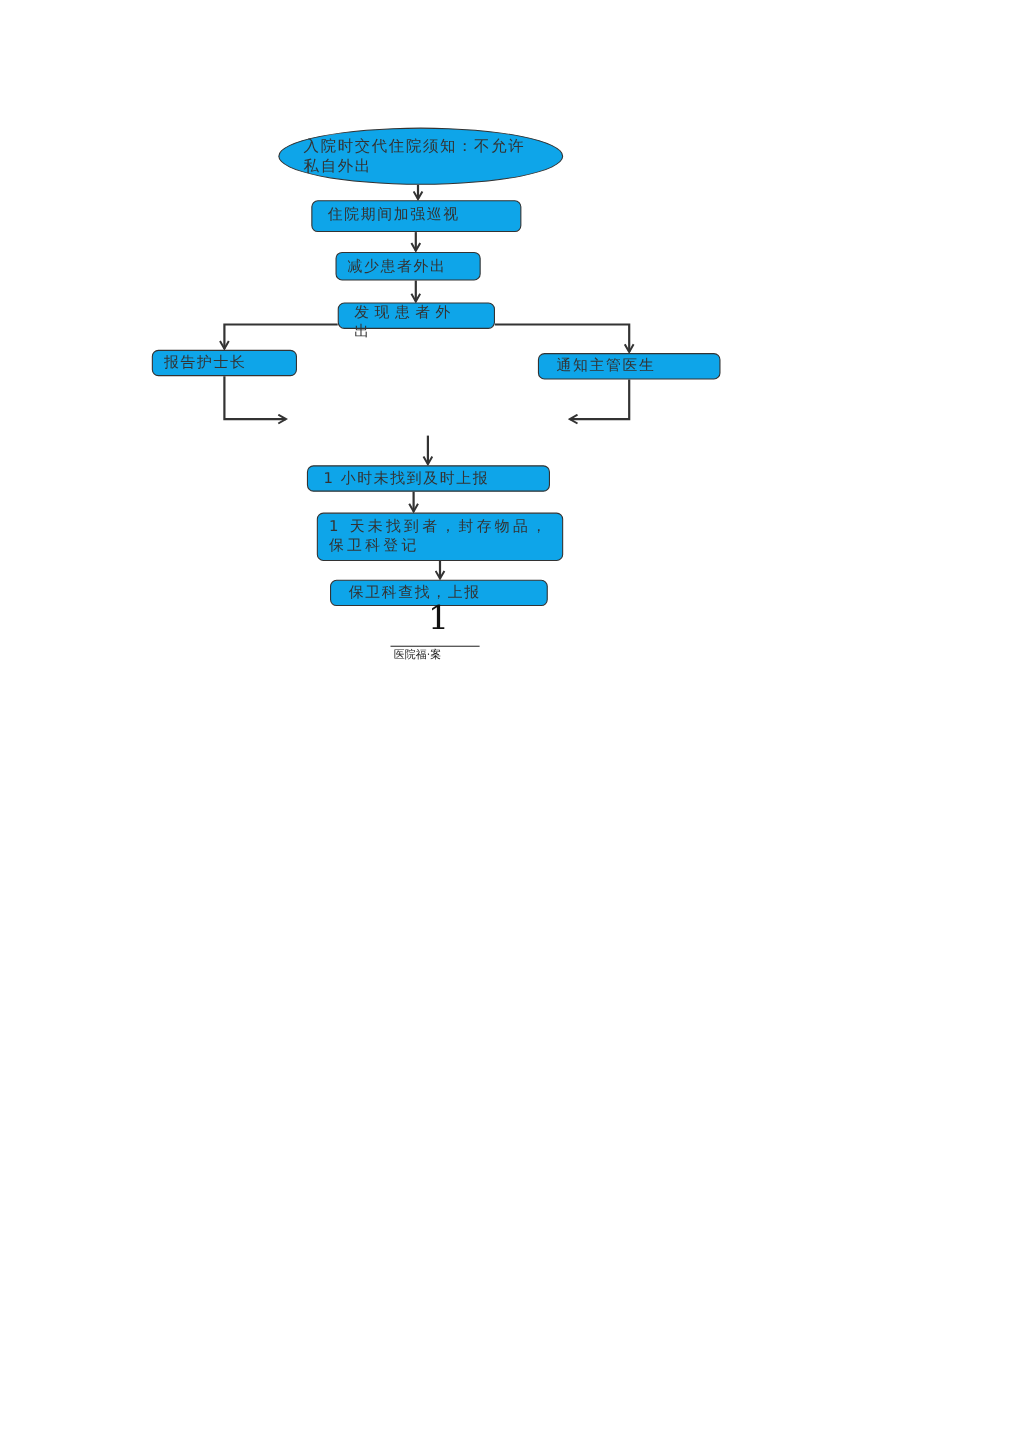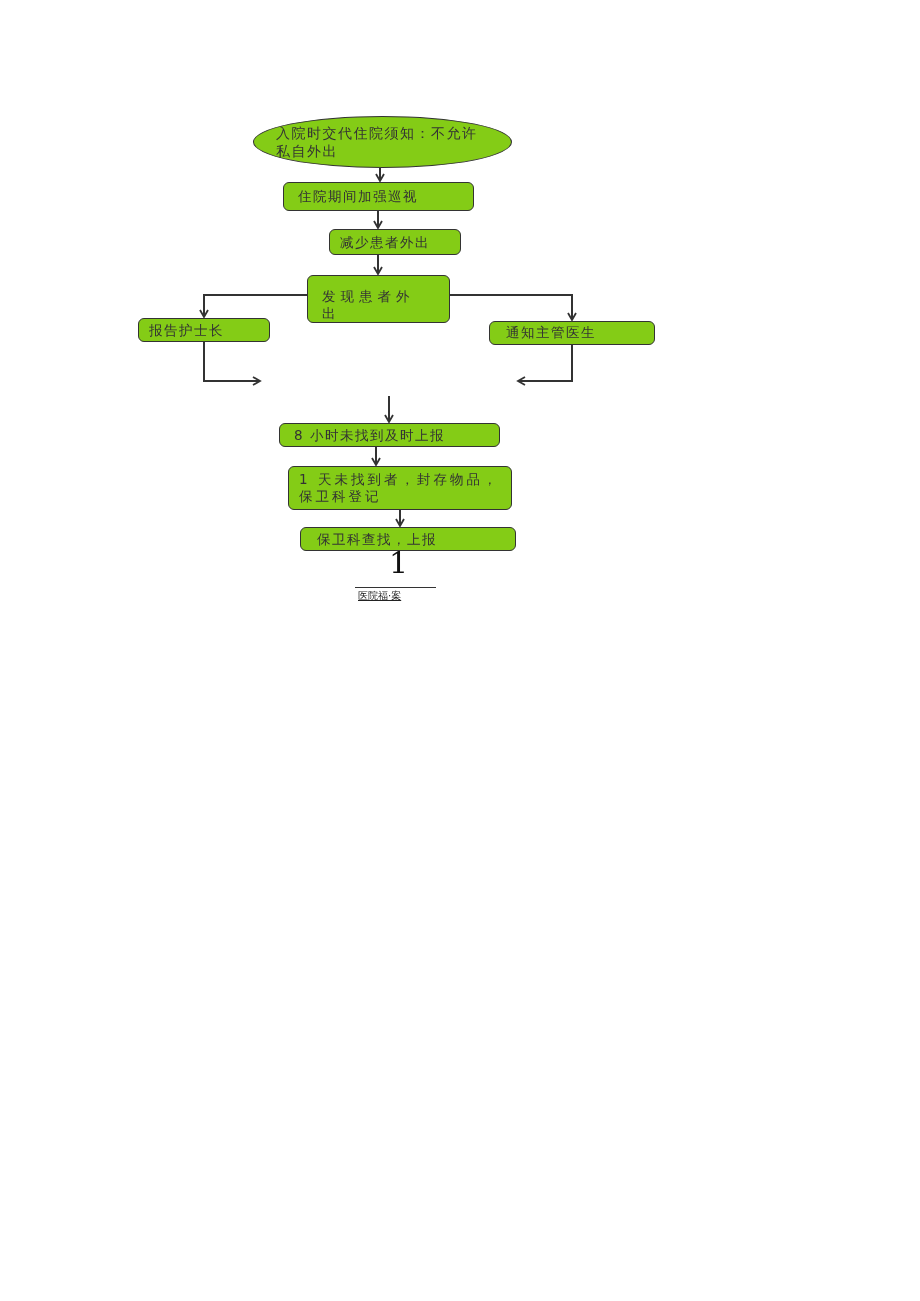--- a/index.html
+++ b/index.html
@@ -25,21 +25,21 @@
       position: absolute;
       left: 0; top: 0;
       width: 920px;
       height: 1301px;
     }
     .node {
       position: absolute;
       box-sizing: border-box;
       border: 1.6px solid #333;
       border-radius: 6px;
-      background: #84cc16;
+      background: #0ea5e9;
       font-size: 13.5px;
       line-height: 17px;
       color: #333;
       letter-spacing: 1.5px;
       display: flex;
       align-items: center;
       padding: 0 10px;
       white-space: pre-wrap;
     }
     .node.oval {
@@ -65,21 +65,20 @@
       height: 0;
       border-top: 1px solid #333;
     }
     .footer-text {
       position: absolute;
       left: 358px;
       top: 590px;
       font-size: 10px;
       line-height: 12px;
       color: #222;
-      text-decoration: underline;
     }
   </style>
 </head>
 <body>
 
 <div class="canvas">
 
   <svg class="lines" viewBox="0 0 920 1301">
     <defs>
       <marker id="arr" markerWidth="10" markerHeight="10" refX="8" refY="5" orient="auto" markerUnits="userSpaceOnUse">
@@ -107,50 +106,50 @@
       <line x1="376" y1="447" x2="376" y2="465" marker-end="url(#arr)"></line>
 
       <line x1="400" y1="510" x2="400" y2="526" marker-end="url(#arr)"></line>
     </g>
   </svg>
 
   <div class="node oval" style="left:253px; top:116px; width:259px; height:52px;">
     <span>入院时交代住院须知：不允许私自外出</span>
   </div>
 
-  <div class="node" style="left:283px; top:182px; width:191px; height:29px; padding-left:14px;">
+  <div class="node" style="left:283px; top:182px; width:191px; height:29px; padding-left:14px;font-family:Liberation Mono, monospace;">
     <span>住院期间加强巡视</span>
   </div>
 
-  <div class="node" style="left:305px; top:229px; width:132px; height:26px;margin-left:24px;">
+  <div class="node" style="left:305px; top:229px; width:132px; height:26px;">
     <span>减少患者外出</span>
   </div>
 
-  <div class="node" style="left:307px; top:275px; width:143px; height:48px; padding-left:14px; letter-spacing:5px; align-items:flex-end;">
+  <div class="node" style="left:307px; top:275px; width:143px; height:24px; padding-left:14px; letter-spacing:5px; align-items:flex-start;">
     <span style="display:block; width:95px; word-break:break-all;">发现患者外出</span>
   </div>
 
   <div class="node" style="left:138px; top:318px; width:132px; height:24px;">
     <span>报告护士长</span>
   </div>
 
   <div class="node" style="left:489px; top:321px; width:166px; height:24px; padding-left:16px;font-family:Liberation Mono, monospace;">
     <span>通知主管医生</span>
   </div>
 
 
   <div class="node" style="left:279px; top:423px; width:221px; height:24px; padding-left:14px;">
-    <span>8 小时未找到及时上报</span>
+    <span>1 小时未找到及时上报</span>
   </div>
 
   <div class="node" style="left:288px; top:466px; width:224px; height:44px; padding-left:10px; letter-spacing:3px;">
     <span style="display:block; width:205px;">1 天未找到者，封存物品，保卫科登记</span>
   </div>
 
-  <div class="node" style="left:300px; top:527px; width:216px; height:24px; padding-left:16px;">
+  <div class="node" style="left:300px; top:527px; width:198px; height:24px; padding-left:16px;">
     <span>保卫科查找，上报</span>
   </div>
 
   <div class="page-number">1</div>
   <div class="footer-rule"></div>
   <div class="footer-text">医院福·案</div>
 
 </div>
 
 </body></html>

